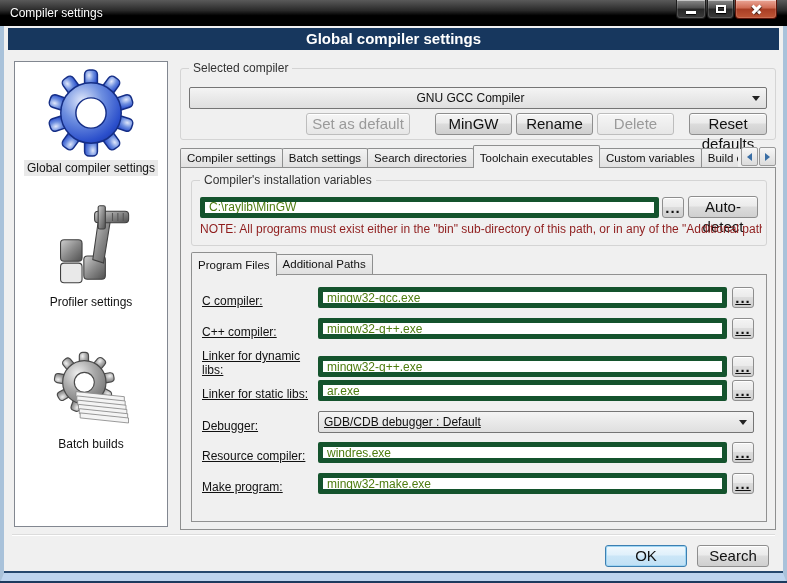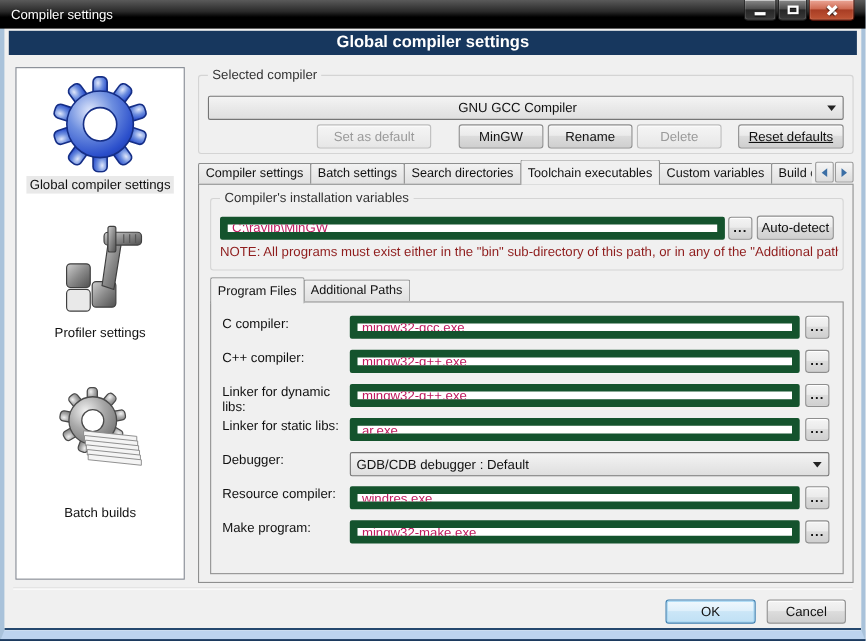--- a/index.html
+++ b/index.html
@@ -35,52 +35,52 @@
   .header { position:absolute; left:4px; top:28px; width:771px; height:22px; background:#17375e;
             color:#fff; font-weight:bold; font-size:15px; text-align:center; line-height:22px; }
 
   
   .sidebar { position:absolute; left:10px; top:61px; width:154px; height:466px; background:#fff;
              border:1px solid #828790; display:flex; flex-direction:column; align-items:center; }
   .side-item { display:flex; flex-direction:column; align-items:center; cursor:pointer; }
   .side-item .iconbox { width:100px; height:90px; display:flex; align-items:center; justify-content:center; }
   .side-label { padding:1px 3px; margin-top:2px; }
   .side-item.selected .side-label { background:#e9e9e9; }
-  .si-1 { margin-top:6px; } .si-2 { margin-top:26px; } .si-3 { margin-top:34px;gap:22px; }
+  .si-1 { margin-top:6px; } .si-2 { margin-top:26px; } .si-3 { margin-top:34px; }
 
   
   .groupbox { position:absolute; border:1px solid #d4d4d4; border-radius:3px; background:transparent; }
   .group-caption { position:absolute; top:-8px; left:8px; background:#f0f0f0; padding:0 4px; color:#333; }
 
   .gb-compiler { left:176px; top:68px; width:596px; height:72px; }
 
   
-  .btn { height:22px; border:1px solid #8e8e8e; border-radius:3px; color:#111; font-size:12px;
+  .btn { height:22px; border:1px solid #8e8e8e; border-radius:3px; color:#111; font-size:15px;
          background:linear-gradient(180deg,#f4f4f4,#ebebeb 45%,#dcdcdc 50%,#cfcfcf);
          box-shadow:inset 0 1px 0 #fff; text-align:center; line-height:20px; cursor:pointer; }
   .btn.disabled { color:#9a9a9a; border-color:#bdbdbd; background:linear-gradient(180deg,#f5f5f5,#eee 50%,#e6e6e6); cursor:default; }
   .btn.default { border:1px solid #3c7fb1; box-shadow:inset 0 0 0 1px #9fd5f3, inset 0 1px 0 #e8f6ff;
                  background:linear-gradient(180deg,#f0f8fd,#dff0fb 45%,#cbe6f7 50%,#c0e0f5); }
 
   
   .combo { position:relative; height:22px; border:1px solid #757575; border-radius:2px;
            background:linear-gradient(180deg,#f4f4f4,#e9e9e9 50%,#dfdfdf); padding:0 20px 0 5px;
            line-height:20px; cursor:pointer; overflow:hidden; white-space:nowrap; }
   .combo-arrow { position:absolute; right:6px; top:8px; width:0; height:0;
                  border-left:4px solid transparent; border-right:4px solid transparent; border-top:5px solid #222; }
 
   
-  .textbox { height:21px; border:7px solid #14532d; border-radius:2px; background:#fff; padding:0 4px;
-             font-family:"Liberation Sans",sans-serif; font-size:12px; color:#be185d; width:100%; }
+  .textbox { height:21px; border:5px solid #14532d; border-radius:2px; background:#fff; padding:0 4px;
+             font-family:"Liberation Sans",sans-serif; font-size:12px; color:#4d7c0f; width:100%; }
   .browse { width:22px; height:21px; flex:0 0 22px; line-height:17px; font-weight:bold; letter-spacing:1px; }
 
   .sel-row { position:absolute; left:8px; top:18px; right:8px;text-align:center; }
   .sel-btnrow { position:absolute; left:8px; right:8px; top:44px; display:flex; justify-content:flex-end; align-items:center; }
   .sel-btnrow .btn { margin-left:4px; }
-  .b-setdefault { width:104px; } .b-copy,.b-rename,.b-delete { width:77px; } .b-reset { width:96px; margin-left:15px !important;text-decoration:underline; }
+  .b-setdefault { width:104px; } .b-copy,.b-rename,.b-delete { width:77px; } .b-reset { width:78px; margin-left:15px !important; }
   .b-setdefault { margin-right:21px; }
 
   
   .tabstrip { position:absolute; left:176px; top:144px; width:596px; height:24px; display:flex; align-items:flex-end; }
   .tabs-scroll { display:flex; align-items:flex-end; width:calc(100% - 38px); overflow:hidden; }
   .tab { height:20px; line-height:19px; padding:0 6px; white-space:nowrap; font-size:11.5px;
          background:linear-gradient(180deg,#f2f2f2,#e0e0e0); border:1px solid #8e8f8f; border-bottom:none;
          border-radius:2px 2px 0 0; margin-right:-1px; cursor:pointer; flex:0 0 auto; }
   .tab.active { height:24px; line-height:25px; background:#f0f0f0; position:relative; z-index:3; margin-bottom:-1px;
                 border-radius:2px 2px 0 0; }
@@ -99,21 +99,21 @@
   .install-row { position:absolute; left:8px; top:15px; right:8px; display:flex; align-items:center; }
   .install-row .textbox { width:460px; flex:0 1 auto; }
   .install-row .browse { margin-left:3px; }
   .b-autodetect { width:70px; margin-left:4px; flex:0 0 70px; }
   .note { position:absolute; left:8px; top:41px; right:4px; color:#8f1d1d; white-space:nowrap; overflow:hidden; }
 
   
   .subtabstrip { position:absolute; left:10px; top:84px; display:flex; align-items:center; height:23px; }
   .subpanel { position:absolute; left:10px; top:106px; width:576px; height:248px; border:1px solid #919191; background:#f0f0f0; }
 
-  .field-row { position:absolute; left:10px; right:12px; display:flex; align-items:flex-start; }
+  .field-row { position:absolute; left:10px; right:12px; display:flex; align-items:flex-end;text-decoration:underline; }
   .field-label { width:116px; flex:0 0 116px; }
   .field-row .textbox { flex:1 1 auto; }
   .field-row .browse { margin-left:5px; }
   .field-row .combo { flex:1 1 auto; }
 
   
   .footer-sep { position:absolute; left:8px; right:8px; top:534px; height:2px;
                 border-top:1px solid #dcdcdc; border-bottom:1px solid #fff; }
   .footer { position:absolute; right:14px; top:545px; display:flex; }
   .b-ok { width:82px; } .b-cancel { width:72px; margin-left:10px; }
@@ -332,16 +332,16 @@
         <input class="textbox" value="mingw32-make.exe" style="">
         <button class="btn browse">...</button>
       </div>
 
     </div>
   </div>
 
   <div class="footer-sep"></div>
   <div class="footer">
     <button class="btn default b-ok">OK</button>
-    <button class="btn b-cancel">Cancel</button>
+    <button class="btn b-cancel">Search</button>
   </div>
 
 </div>
 
 </body></html>

